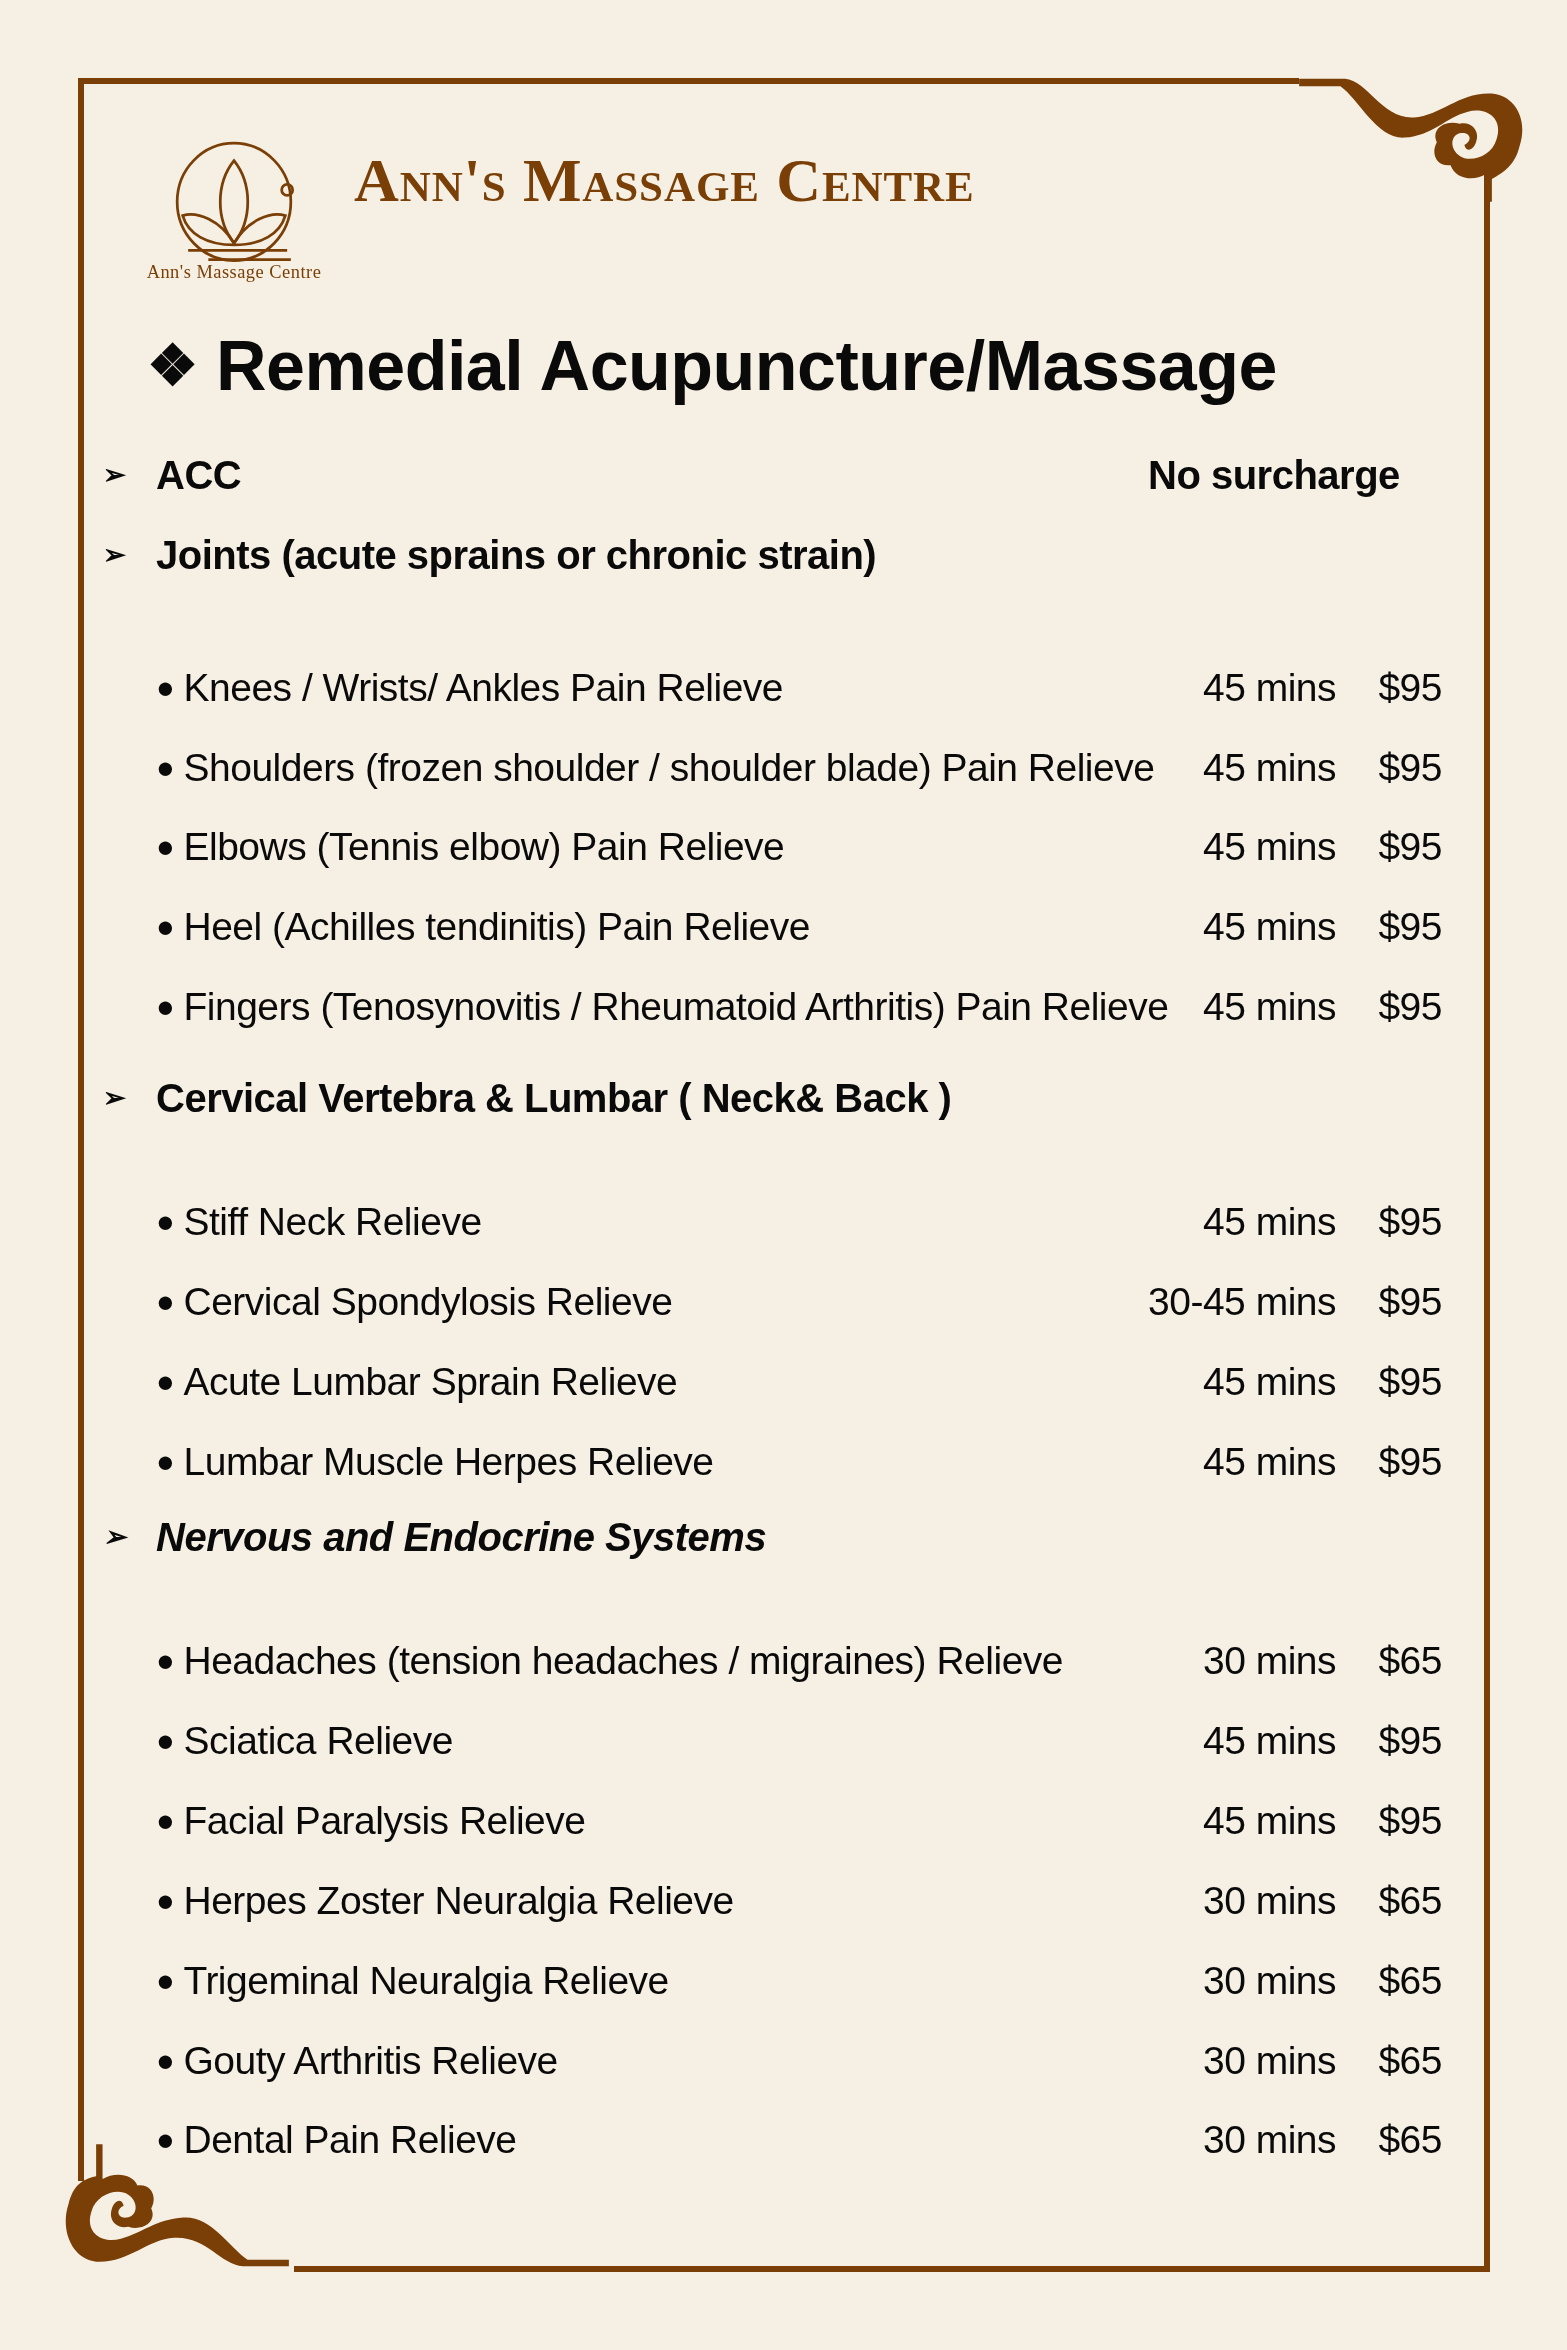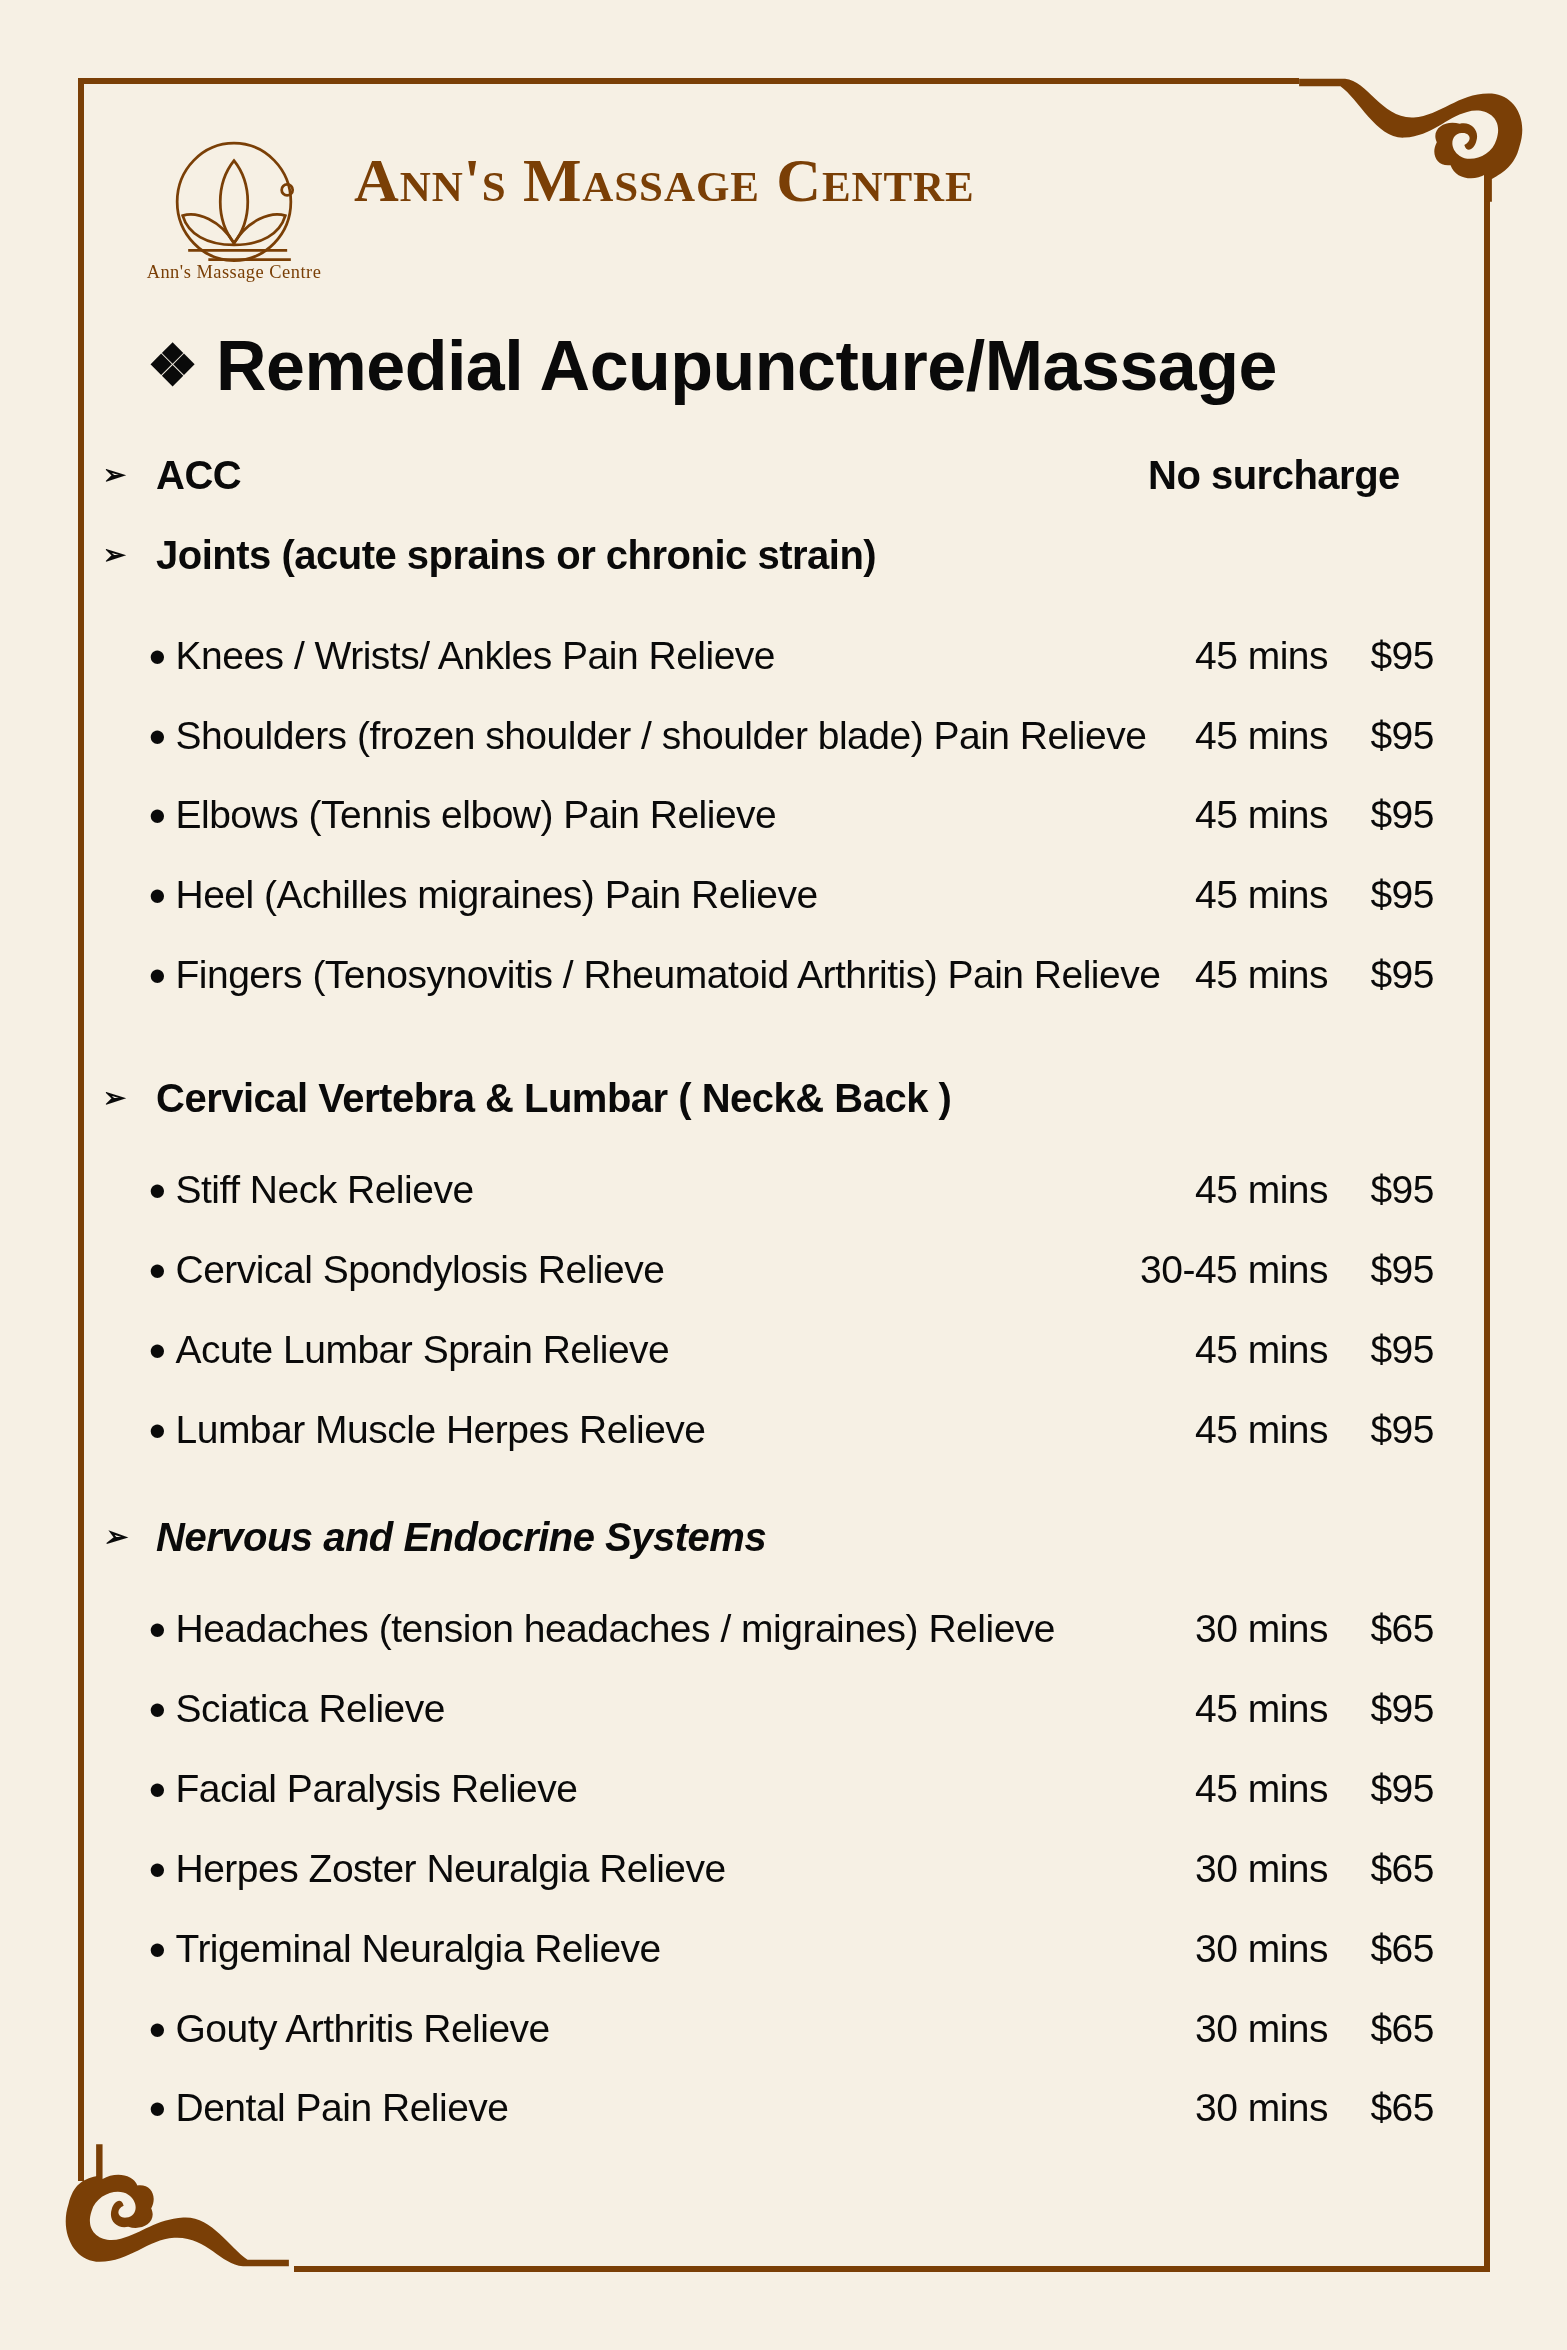--- a/index.html
+++ b/index.html
@@ -35,22 +35,22 @@
   .section {
     position: absolute; left: 103px; font-weight: bold; font-size: 40px;
     white-space: nowrap; letter-spacing: -0.5px;
   }
   .section .arrow { display: inline-block; width: 53px; font-size: 27.5px; vertical-align: 5.5px; }
   .acc-note {
     position: absolute; left: 1148px; top: 453px;
     font-weight: bold; font-size: 40px; letter-spacing: -0.5px; white-space: nowrap;
   }
   .item {
-    position: absolute; left: 148px; width: 1286px; height: 50px;
-    font-size: 39px; white-space: nowrap; letter-spacing: -0.5px;
+    position: absolute; left: 156px; width: 1286px; height: 50px;
+    font-size: 39px; white-space: nowrap; letter-spacing: -0.5px; margin-top: 32px;
   }
   .item .bullet { display: inline-block; width: 27.5px; font-size: 31px; vertical-align: 2.8px; }
   .item .name { display: inline-block; }
   .item .duration { position: absolute; right: 106px; top: 0; text-align: right; }
   .item .price { position: absolute; right: 0px; top: 0; text-align: left; }
 </style>
 </head>
 <body>
 
 <div class="frame-line" style="left:78px; top:78px; width:1221px; height:5.5px;"></div>
@@ -100,21 +100,21 @@
   <span class="bullet">●</span><span class="name">Shoulders (frozen shoulder / shoulder blade) Pain Relieve</span>
   <span class="duration">45 mins</span>
   <span class="price">$95</span>
 </div>
 <div class="item" style="top:793px;">
   <span class="bullet">●</span><span class="name">Elbows (Tennis elbow) Pain Relieve</span>
   <span class="duration">45 mins</span>
   <span class="price">$95</span>
 </div>
 <div class="item" style="top:873px;">
-  <span class="bullet">●</span><span class="name">Heel (Achilles migraines) Pain Relieve</span>
+  <span class="bullet">●</span><span class="name">Heel (Achilles tendinitis) Pain Relieve</span>
   <span class="duration">45 mins</span>
   <span class="price">$95</span>
 </div>
 <div class="item" style="top:953px;">
   <span class="bullet">●</span><span class="name">Fingers (Tenosynovitis / Rheumatoid Arthritis) Pain Relieve</span>
   <span class="duration">45 mins</span>
   <span class="price">$95</span>
 </div>
 
 <div class="section" style="top:1076px;">

